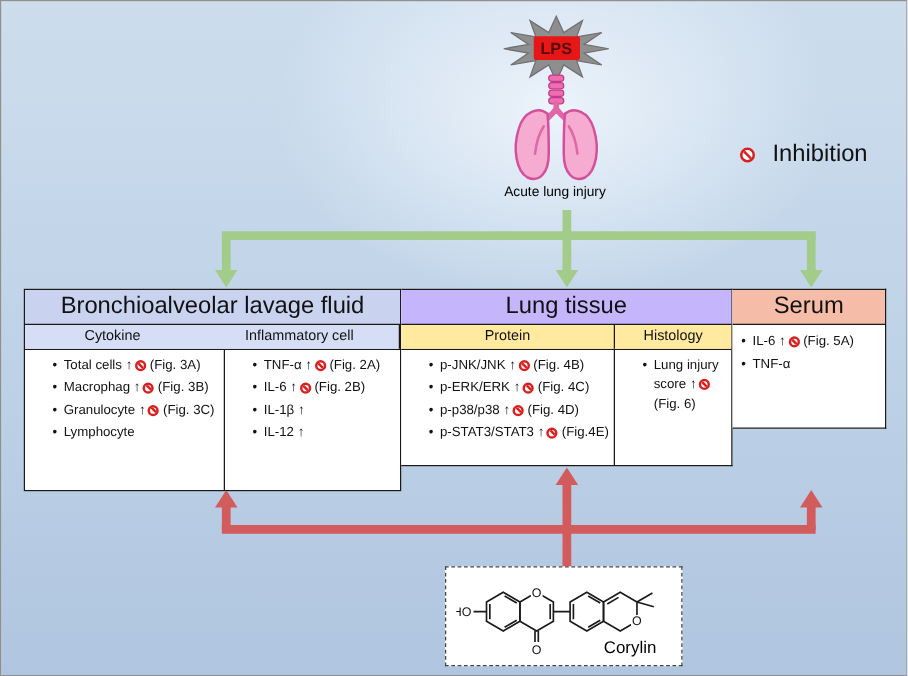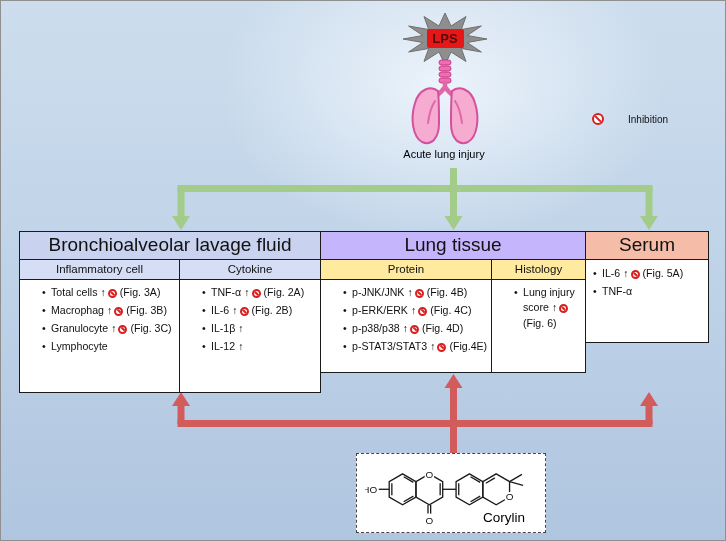--- a/index.html
+++ b/index.html
@@ -11,21 +11,21 @@
   svg.overlay{position:absolute;left:0;top:0;z-index:1;pointer-events:none}
 
   
   #lps{position:absolute;left:401px;top:9px;width:86px;height:58px;z-index:2}
   #lps svg{position:absolute;left:0;top:0}
   .lps-chip{position:absolute;left:0;right:0;top:19px;width:37px;height:19px;margin:0 auto;
     background:#e81717;color:#550b0b;font-weight:bold;font-size:13px;
     display:flex;align-items:center;justify-content:center;border-radius:2px}
   #lungs{position:absolute;left:404px;top:58px;width:80px;height:92px;z-index:2}
   #title{position:absolute;left:343px;top:147px;width:200px;text-align:center;font-size:11px;z-index:2;color:#000}
-  #legend{position:absolute;left:591px;top:112px;display:flex;align-items:center;gap:24px;font-size:10px;z-index:2}
+  #legend{position:absolute;left:591px;top:112px;display:flex;align-items:center;gap:14px;font-size:19px;z-index:2}
 
   
   .no{position:relative;display:inline-block;width:9px;height:9px;border:2px solid #da1f1f;border-radius:50%;
       vertical-align:-2px;margin-right:3px;overflow:hidden;background:#fff}
   .no::after{content:"";position:absolute;left:-1.5px;top:3.4px;width:12px;height:2.2px;background:#da1f1f;transform:rotate(45deg)}
   .no.big{width:12px;height:12px;border-width:2.4px;margin-right:0}
   .no.big::after{top:4.9px;left:-2px;width:16px;height:2.4px}
 
   
   .box{position:absolute;z-index:2;background:#fff;border:1px solid #1a1a1a;display:flex;flex-direction:column}
@@ -128,22 +128,22 @@
   <div id="title">Acute lung injury</div>
 
   <div id="legend">
     <span class="no big"></span>
     <span>Inhibition</span>
   </div>
 
   <div class="box balf" id="balf-box">
     <div class="box-title">Bronchioalveolar lavage fluid</div>
     <div class="subrow">
+      <div class="sub-h c2">Cytokine</div>
       <div class="sub-h c1">Inflammatory cell</div>
-      <div class="sub-h c2">Cytokine</div>
     </div>
     <div class="cols">
       <div class="col c1">
         <div class="item"><span class="lbl">Total cells</span><span class="arr">↑</span><span class="no"></span><span class="fig">(Fig. 3A)</span></div>
         <div class="item"><span class="lbl">Macrophag</span><span class="arr">↑</span><span class="no"></span><span class="fig">(Fig. 3B)</span></div>
         <div class="item"><span class="lbl">Granulocyte</span><span class="arr">↑</span><span class="no"></span><span class="fig">(Fig. 3C)</span></div>
         <div class="item"><span class="lbl">Lymphocyte</span></div>
       </div>
       <div class="col c2">
         <div class="item"><span class="lbl">TNF-α</span><span class="arr">↑</span><span class="no"></span><span class="fig">(Fig. 2A)</span></div>

